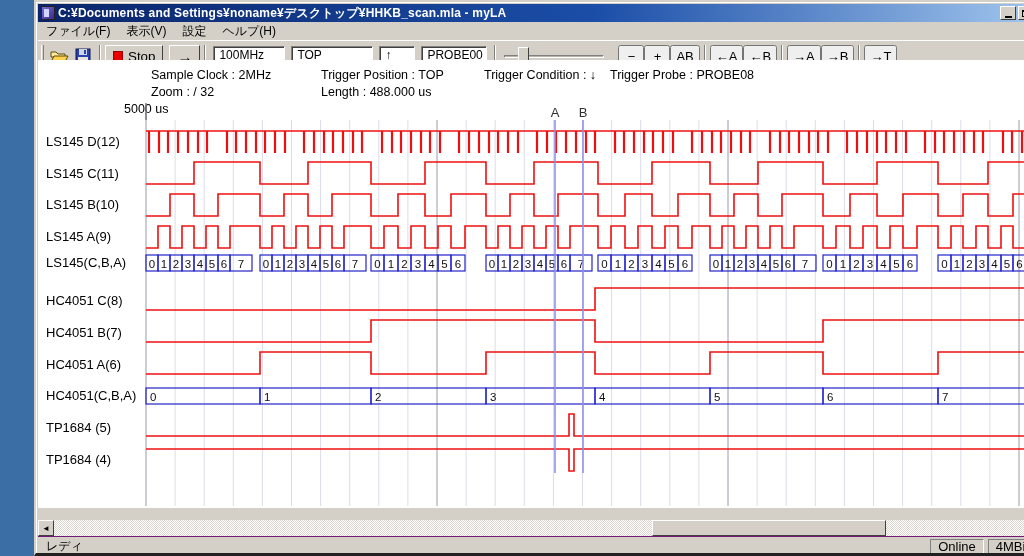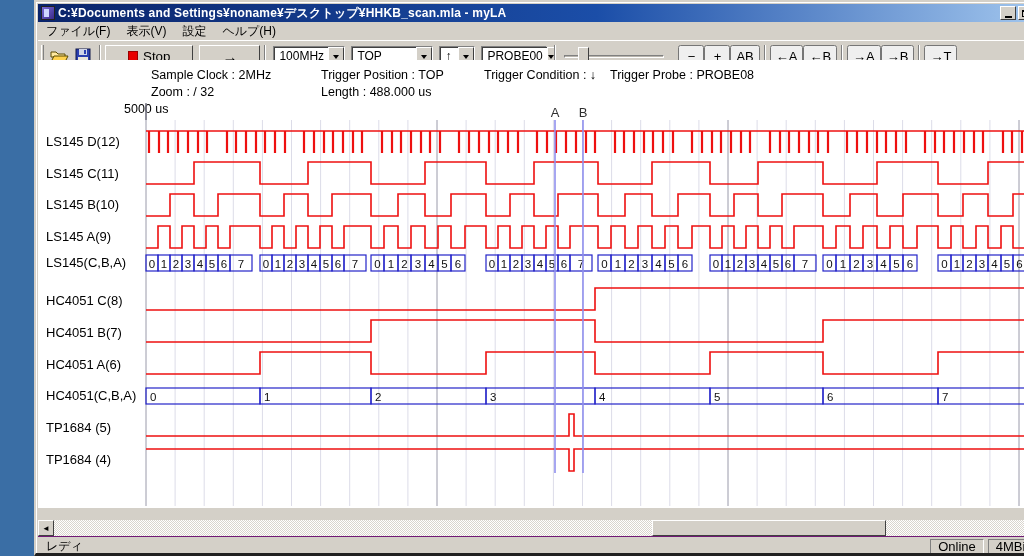--- a/index.html
+++ b/index.html
@@ -22,25 +22,25 @@
   .menubar{position:absolute;top:20px;left:2px;right:2px;height:18px;display:flex;align-items:center;
     background:#d4d0c8;font-size:12px;color:#000;}
   .menu-item{padding:1px 8px;white-space:nowrap;}
   
   .toolbar{position:absolute;top:38px;left:2px;right:2px;height:31px;background:#d4d0c8;
     border-top:1px solid #fff;display:flex;align-items:center;font-size:12px;}
   .sep{width:2px;height:22px;margin:0 4px;border-left:1px solid #808080;border-right:1px solid #fff;}
   .grip{width:3px;height:22px;margin:0 3px;border-left:1px solid #fff;border-right:1px solid #808080;}
   .ticon{width:24px;height:22px;display:flex;align-items:center;justify-content:center;}
   .tbtn{height:22px;display:flex;align-items:center;justify-content:center;background:#d4d0c8;
-    border:1px solid;border-color:#fff #404040 #404040 #fff;padding:0 22px;gap:5px;color:#000;}
+    border:1px solid;border-color:#fff #404040 #404040 #fff;padding:0 7px;gap:5px;color:#000;}
   .flatbtn{height:22px;min-width:26px;display:flex;align-items:center;justify-content:center;
     padding:0 4px;font-size:13px;color:#000;}
   .stop-square{width:10px;height:10px;background:#e80000;border:1px solid #900;}
-  .combo{height:20px;display:flex;margin:0 3px;border:1px solid;border-color:#808080 #fff #fff #808080;background:#fff;}
+  .combo{height:20px;display:flex;margin:0 3px;border:1px solid;border-color:#808080 #fff #fff #808080;background:#fff;flex-direction:column;}
   .combo-field{flex:1;display:flex;align-items:center;padding:0 4px;font-size:12px;color:#000;background:#fff;
     border:1px solid;border-color:#404040 #d4d0c8 #d4d0c8 #404040;border-right:none;}
   .combo-arrow{width:16px;background:#d4d0c8;border:1px solid;border-color:#fff #404040 #404040 #fff;
     display:flex;align-items:center;justify-content:center;}
   .combo-arrow:after{content:"";border:3px solid transparent;border-top:4px solid #000;margin-top:4px;}
   .slider{position:relative;width:100px;height:22px;margin:0 4px;}
   .slider-track{position:absolute;left:0;right:0;top:10px;height:3px;border:1px solid;border-color:#808080 #fff #fff #808080;background:#b8b4ac;}
   .slider-thumb{position:absolute;left:14px;top:2px;width:11px;height:18px;background:#d4d0c8;
     border:1px solid;border-color:#fff #404040 #404040 #fff;}
   

